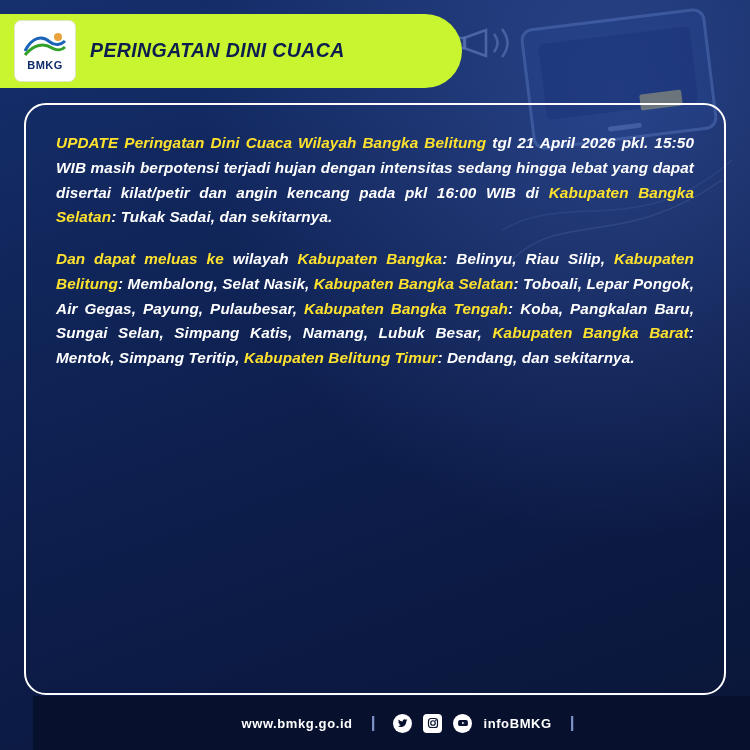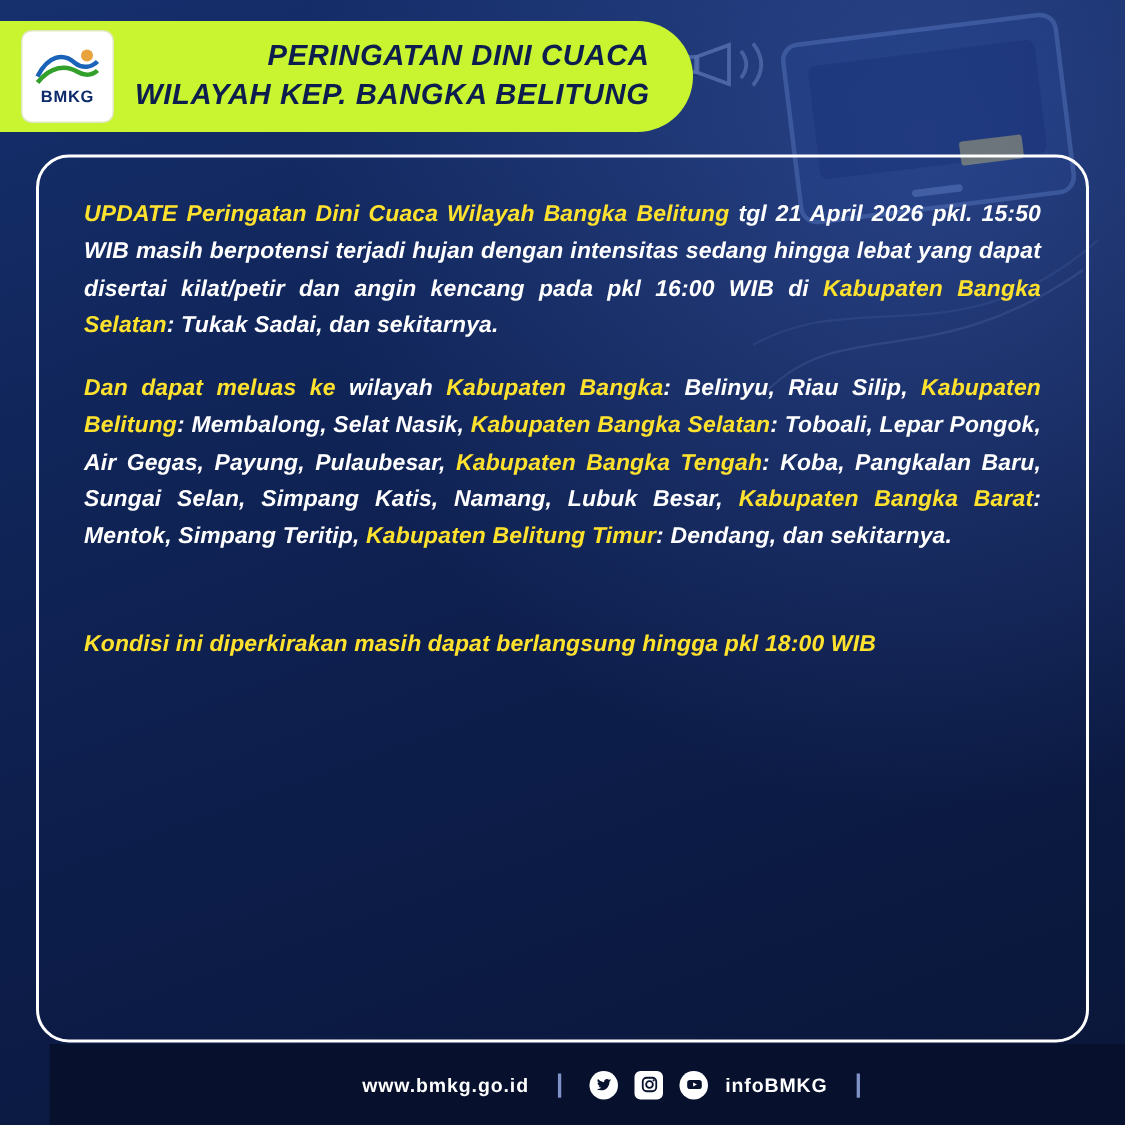--- a/index.html
+++ b/index.html
@@ -179,35 +179,33 @@
     <div class="logo">
       <svg class="logo-mark" viewBox="0 0 46 26">
         <path d="M3 19 C10 5 20 3 28 10 C33 14 39 13 43 9" fill="none" stroke="#1a63b8" stroke-width="3"></path>
         <path d="M3 23 C12 12 22 11 30 16 C35 19 40 18 43 15" fill="none" stroke="#33a02c" stroke-width="3"></path>
         <circle cx="36" cy="5" r="4" fill="#e8a33d"></circle>
       </svg>
       <div class="logo-text">BMKG</div>
     </div>
     <div class="header-titles">
       <div>PERINGATAN DINI CUACA</div>
-      <div>WILAYAH KEP. BANGKA BELITUNG</div>
     </div>
   </div>
 
   <div class="card">
     <div class="body-text">
       <p>
         <span class="y">UPDATE Peringatan Dini Cuaca Wilayah Bangka Belitung</span><span class="w"> tgl 21 April 2026 pkl. 15:50 WIB masih berpotensi terjadi hujan dengan intensitas sedang hingga lebat yang dapat disertai kilat/petir dan angin kencang pada pkl 16:00 WIB di </span><span class="y">Kabupaten Bangka Selatan</span><span class="w">: Tukak Sadai, dan sekitarnya.</span>
       </p>
 
       <p>
         <span class="y">Dan dapat meluas ke</span><span class="w"> wilayah </span><span class="y">Kabupaten Bangka</span><span class="w">: Belinyu, Riau Silip, </span><span class="y">Kabupaten Belitung</span><span class="w">: Membalong, Selat Nasik, </span><span class="y">Kabupaten Bangka Selatan</span><span class="w">: Toboali, Lepar Pongok, Air Gegas, Payung, Pulaubesar, </span><span class="y">Kabupaten Bangka Tengah</span><span class="w">: Koba, Pangkalan Baru, Sungai Selan, Simpang Katis, Namang, Lubuk Besar, </span><span class="y">Kabupaten Bangka Barat</span><span class="w">: Mentok, Simpang Teritip, </span><span class="y">Kabupaten Belitung Timur</span><span class="w">: Dendang, dan sekitarnya.</span>
       </p>
 
-      <p class="y">Kondisi ini diperkirakan masih dapat berlangsung hingga pkl 18:00 WIB</p>
 
     </div>
   </div>
 
   <div class="footer">
     <span class="footer-text">www.bmkg.go.id</span>
     <span class="sep">|</span>
     <span class="social">
       <span class="sicon round">
         <svg viewBox="0 0 16 16" width="12" height="12">

